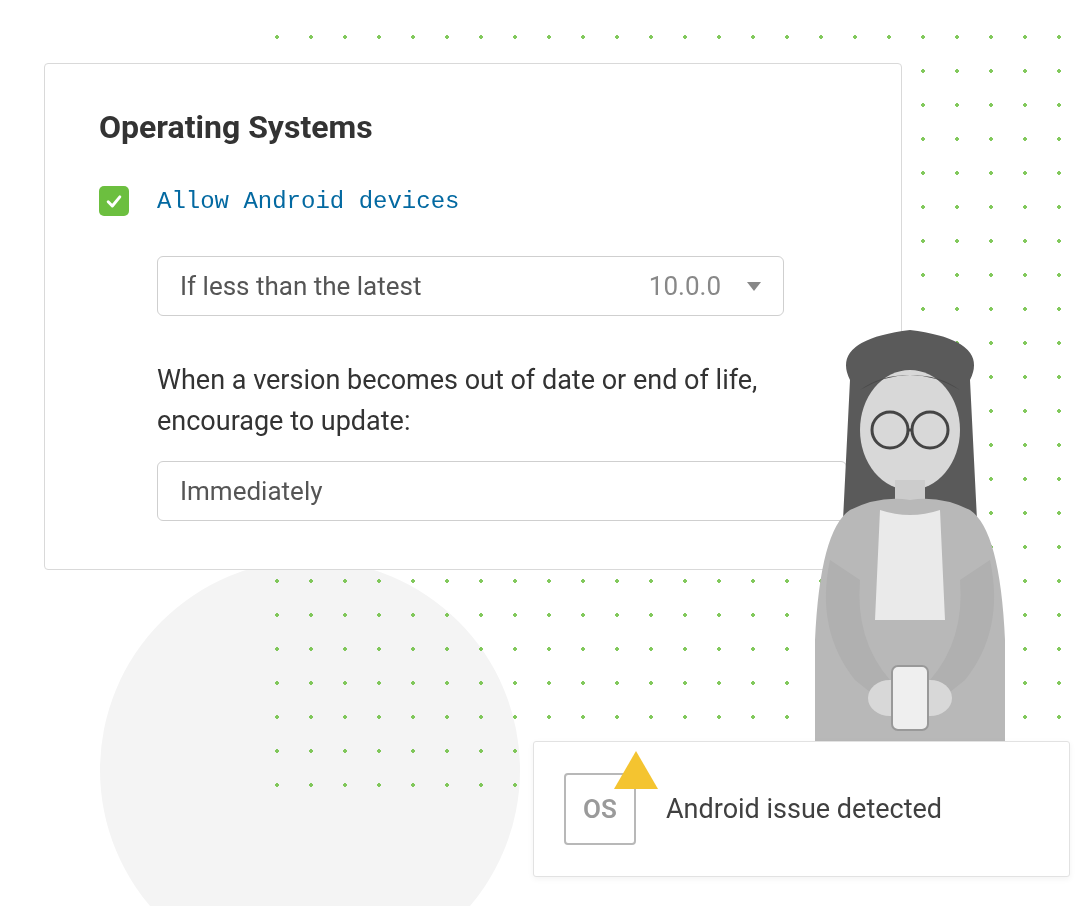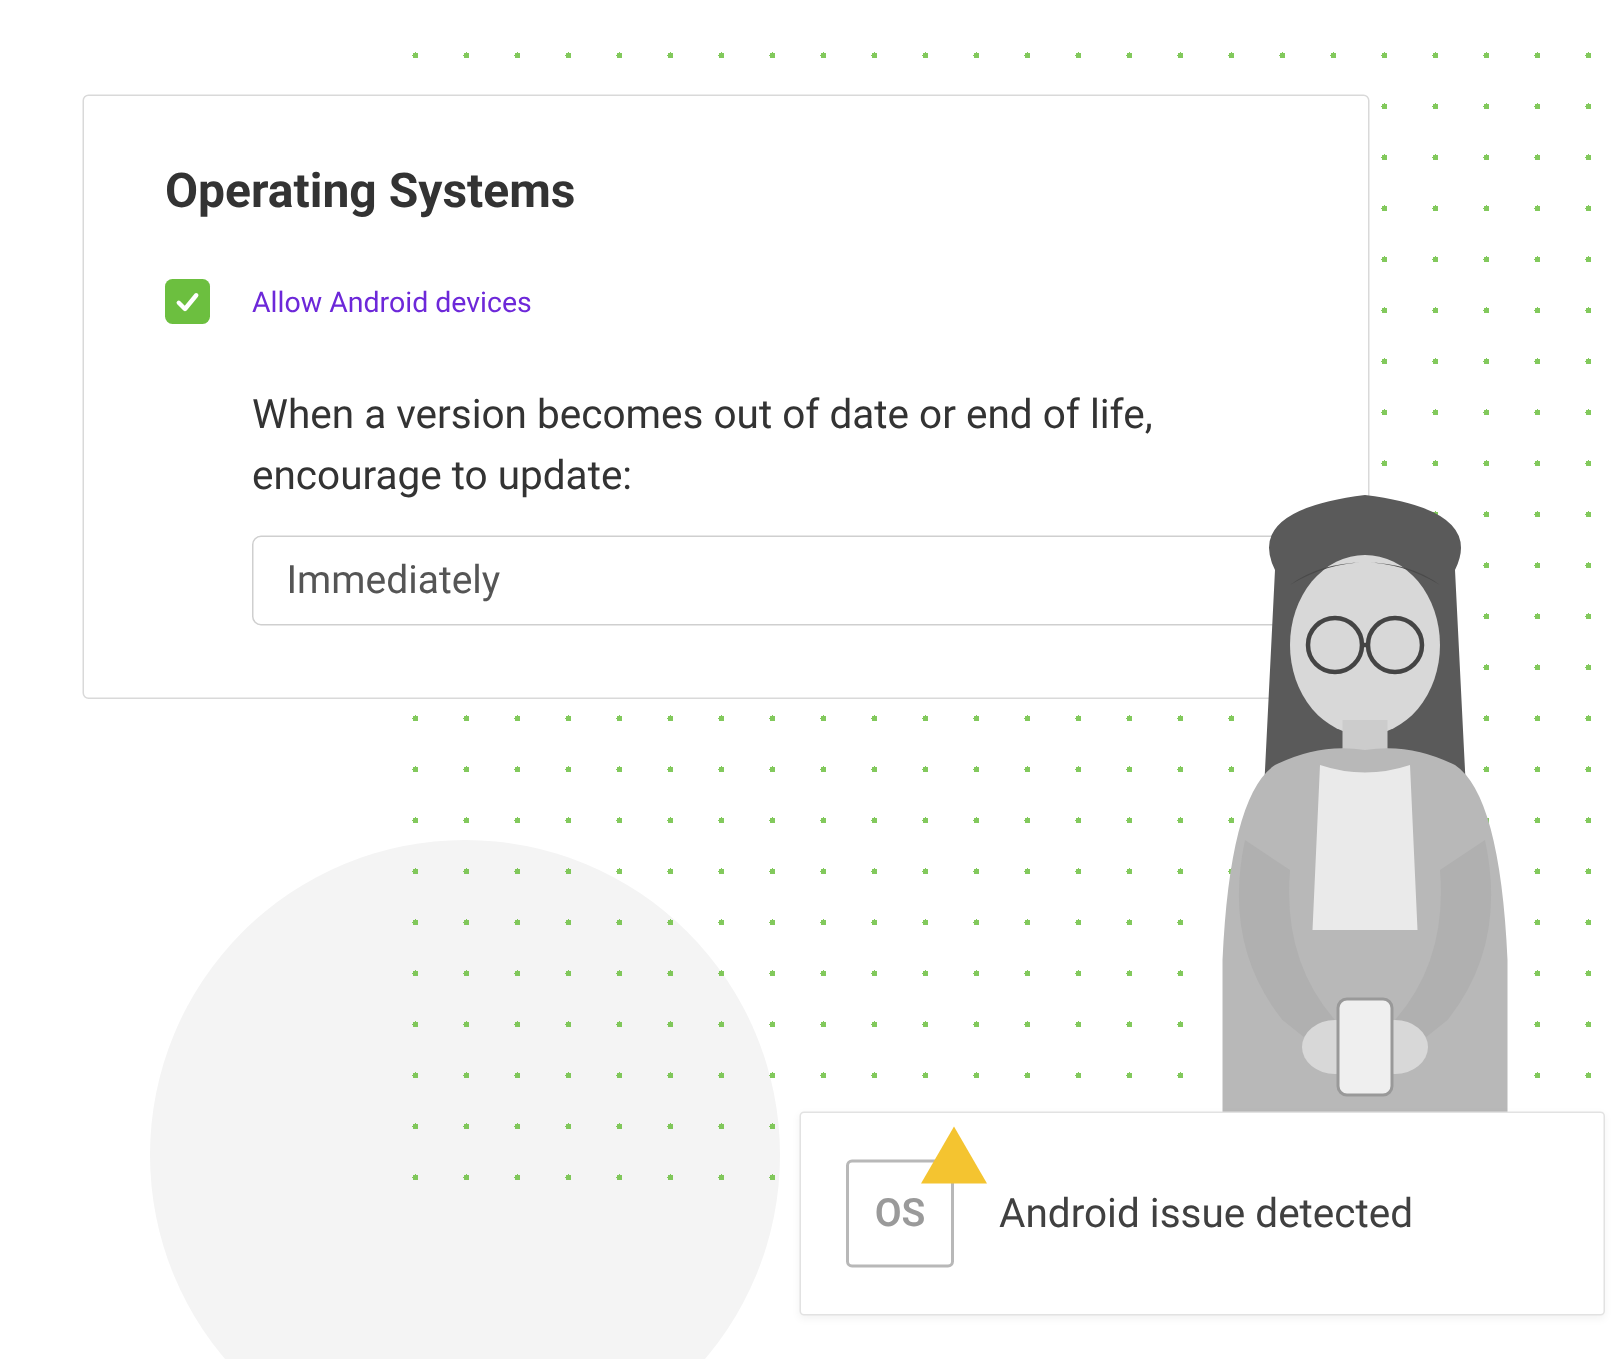--- a/index.html
+++ b/index.html
@@ -34,21 +34,21 @@
       height: 420px;
       border-radius: 50%;
       background: #f4f4f4;
       z-index: 0;
     }
 
     
     .settings-card {
       position: absolute;
       top: 63px;
-      left: 55px;
+      left: 44px;
       width: 858px;
       background: #ffffff;
       border: 1px solid #d9d9d9;
       border-radius: 4px;
       padding: 44px 54px 48px 54px;
       z-index: 2;
     }
 
     .card-title {
       font-size: 32px;
@@ -76,22 +76,23 @@
       cursor: pointer;
       flex-shrink: 0;
     }
 
     .checkbox svg {
       width: 20px;
       height: 20px;
     }
 
     .checkbox-label {
-      font-size: 19px;
-      color: #6d28d9;
+      font-size: 24px;
+      color: #0369a1;
+      font-family: Liberation Mono, monospace;
     }
 
     
     .sub-section {
       margin-left: 58px;
     }
 
     .field-label {
       font-size: 27px;
       color: #333333;
@@ -221,20 +222,27 @@
     <div class="checkbox">
       <svg viewBox="0 0 24 24">
         <path d="M5 13 L10 18 L19 7" stroke="#ffffff" stroke-width="3.5" fill="none" stroke-linecap="round" stroke-linejoin="round"></path>
       </svg>
     </div>
     <span class="checkbox-label">Allow Android devices</span>
   </div>
 
   <div class="sub-section">
 
+    <div class="select">
+      <span class="select-left">If less than the latest</span>
+      <span class="select-right">
+        <span>10.0.0</span>
+        <span class="caret-down"></span>
+      </span>
+    </div>
 
     <div class="field-label">When a version becomes out of date or end of life, encourage to update:</div>
 
     <div class="select wide">
       <span class="select-left">Immediately</span>
     </div>
   </div>
 </div>
 
 <div class="person">

